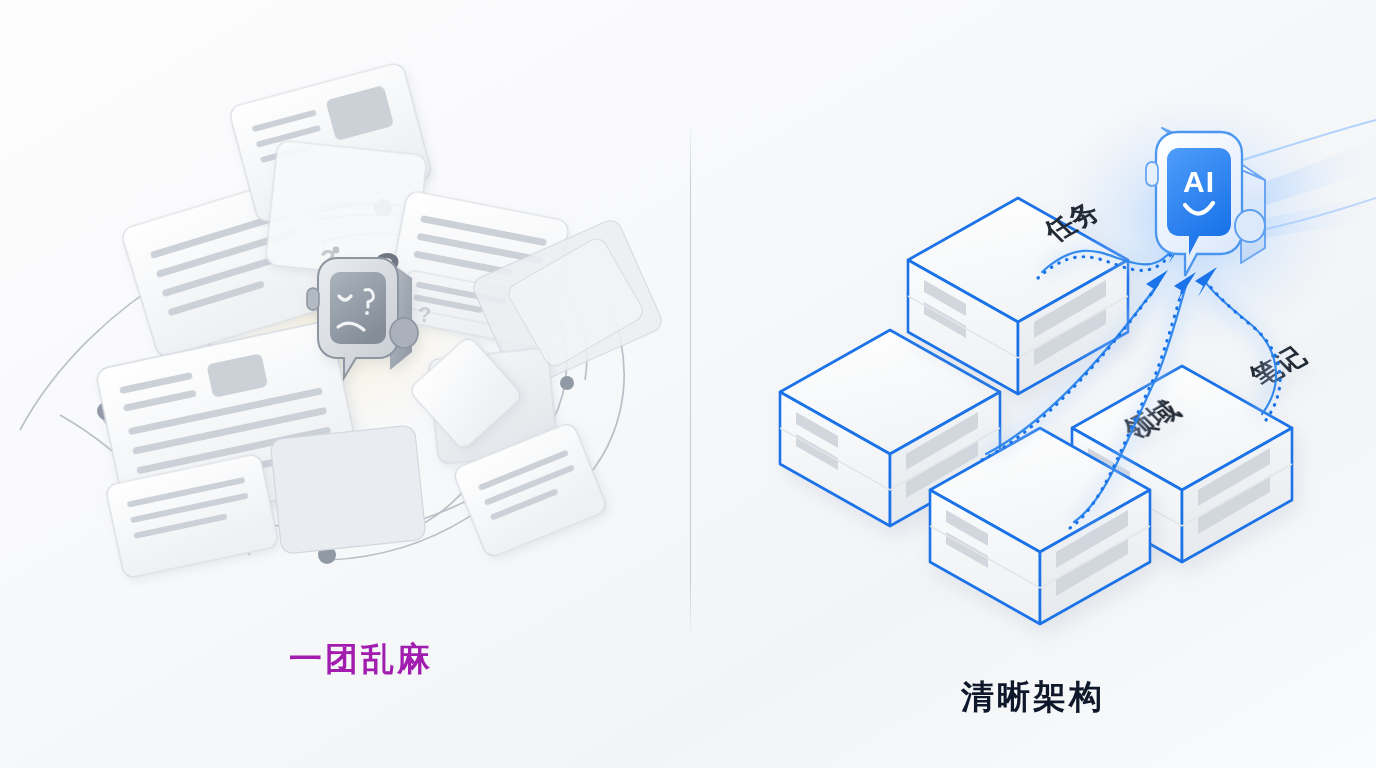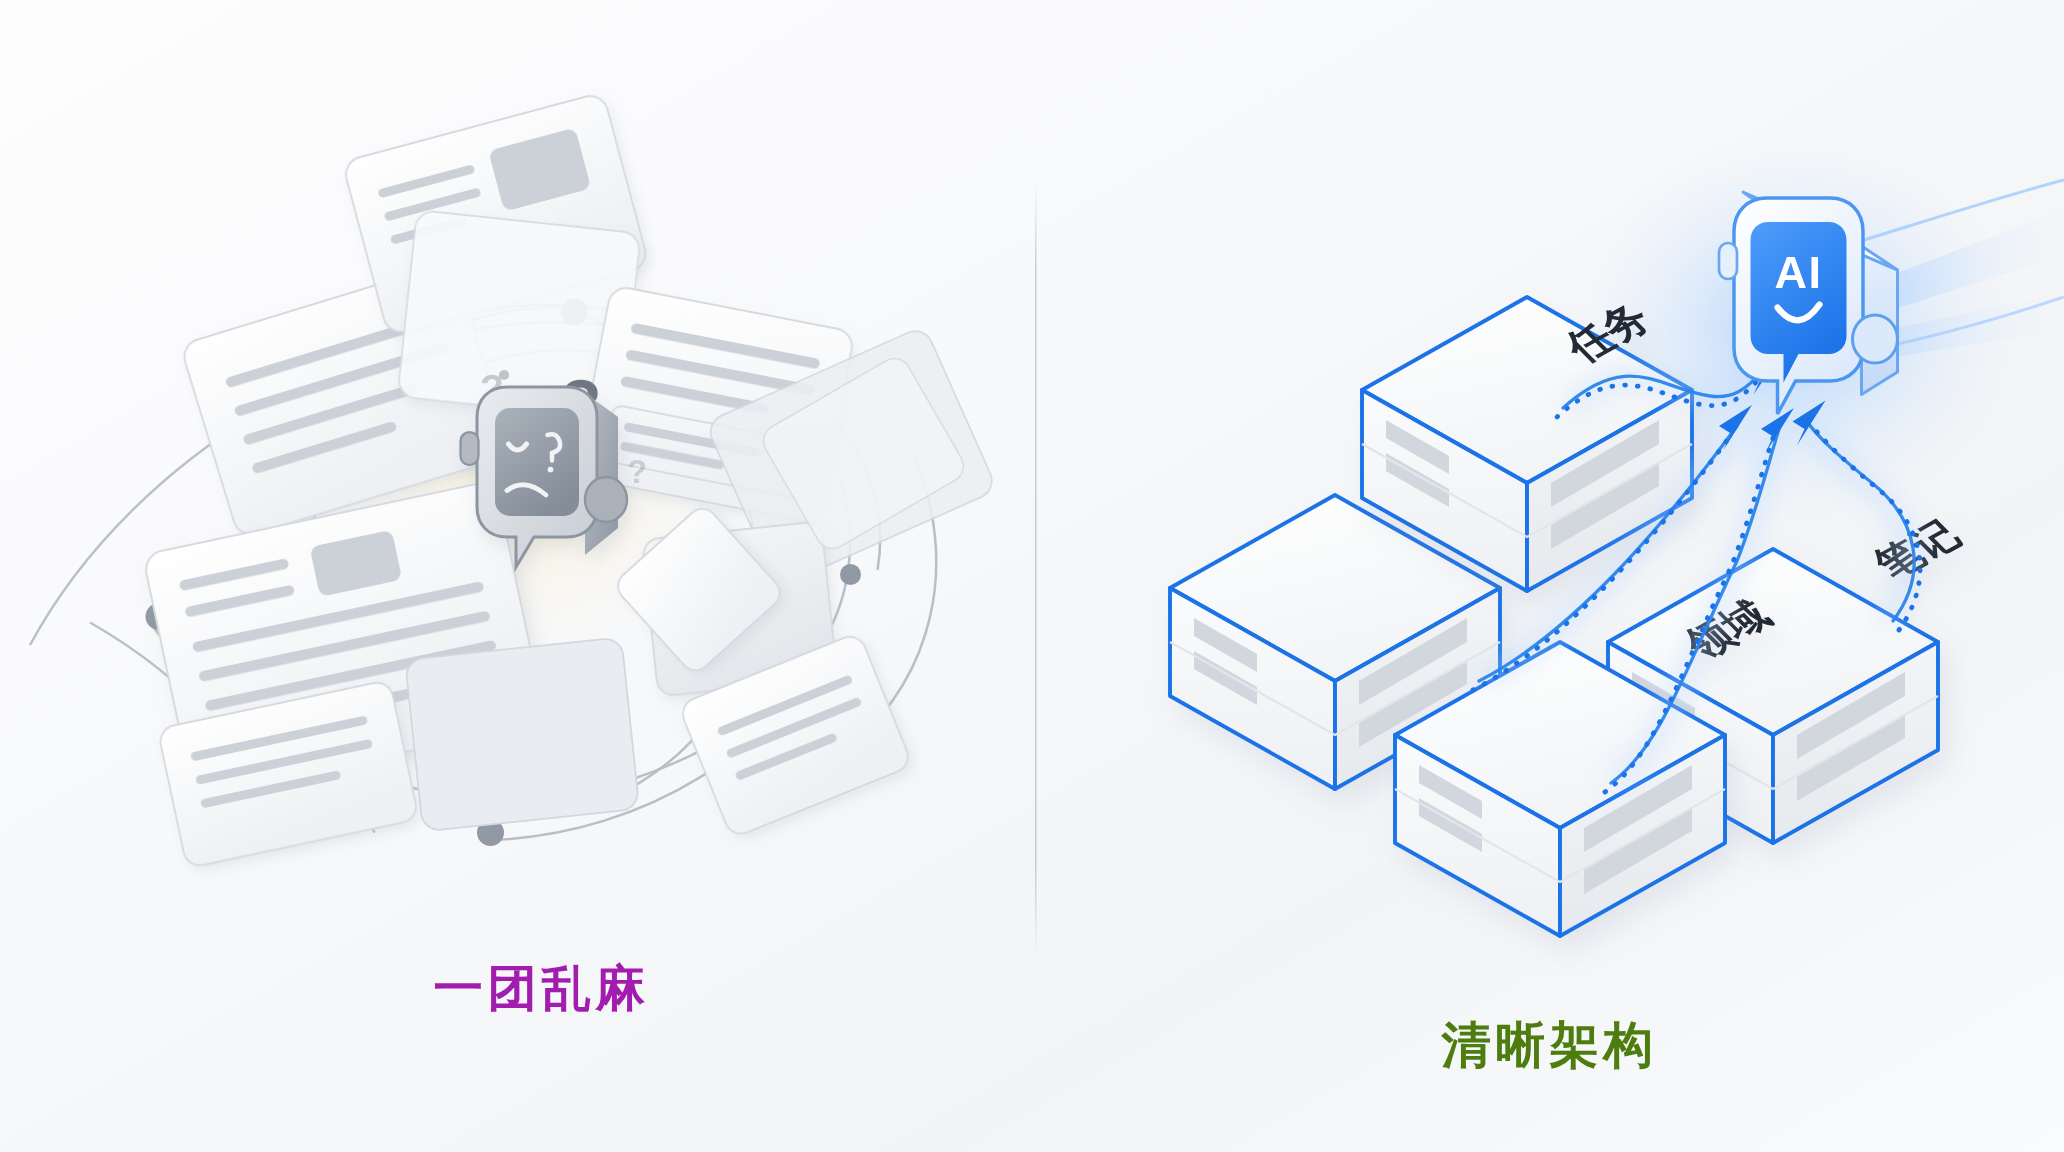--- a/index.html
+++ b/index.html
@@ -42,21 +42,21 @@
   .caption {
     position: absolute;
     width: 100%;
     text-align: center;
     font-size: 33px;
     font-weight: 700;
     letter-spacing: 3px;
     white-space: nowrap;
   }
   .caption-left  { top: 637px; color: #a21caf; margin-left: 16px; }
-  .caption-right { top: 655px; color: #4d7c0f; }
+  .caption-right { top: 655px; color: #0f172a; }
 
   .art { position: absolute; left: 0; top: 0; }
 </style>
 </head>
 <body>
 
 <div class="stage">
 
   <div class="panel panel-left">
     <svg class="art" width="690" height="660" viewBox="0 0 690 660">

